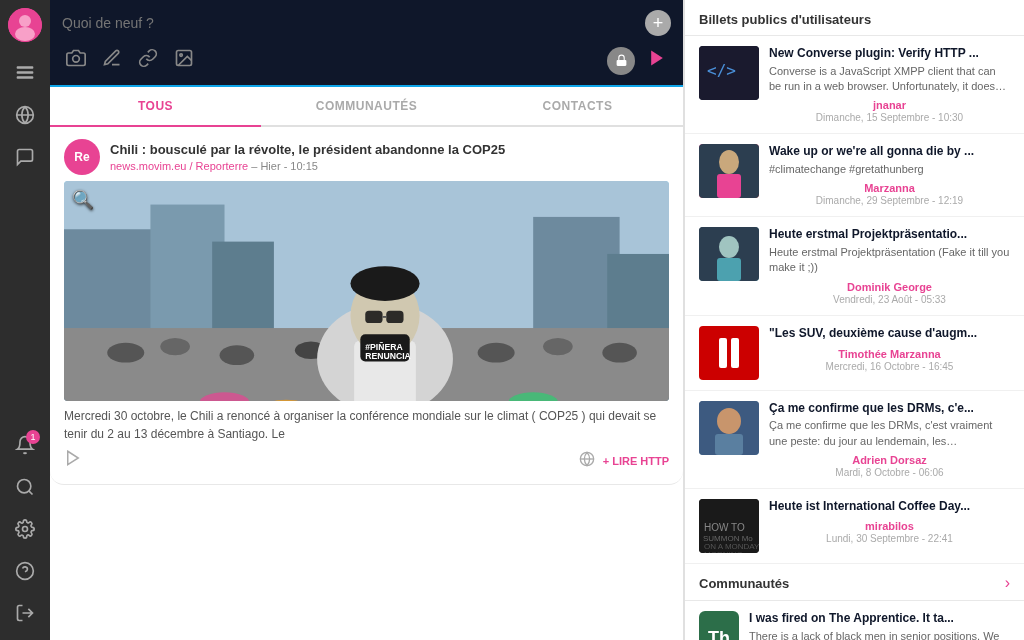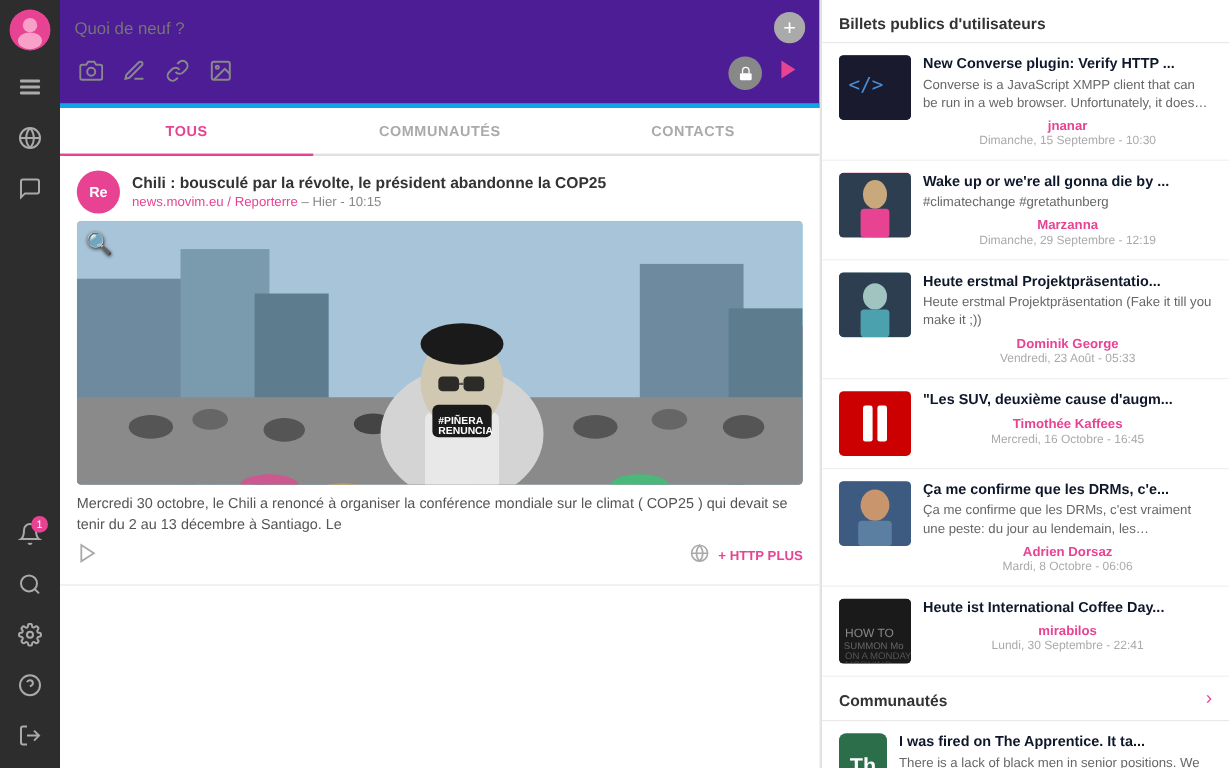--- a/index.html
+++ b/index.html
@@ -63,22 +63,22 @@
       flex: 1;
       display: flex;
       flex-direction: column;
       background: #fff;
       border-right: 1px solid #e0e0e0;
       overflow: hidden;
     }
 
     
     .post-input-area {
-      background: #4c1d95;
-      border-bottom: 4px solid #0ea5e9;
+      background: #0f172a;
+      border-bottom: 2px solid #0ea5e9;
       padding: 10px 12px 8px 12px;
     }
     .post-input-row {
       display: flex;
       align-items: center;
       gap: 8px;
     }
     .post-input {
       flex: 1;
       border: none;
@@ -157,20 +157,21 @@
 
     
     .feed {
       flex: 1;
       overflow-y: auto;
     }
     .post-card {
       padding: 12px 14px;
       border-bottom: 1px solid #e8e8e8;
       background: #fff;
+      border-radius: 14px;
     }
     .post-header {
       display: flex;
       align-items: center;
       gap: 10px;
       margin-bottom: 6px;
     }
     .post-avatar {
       width: 36px;
       height: 36px;
@@ -576,21 +577,21 @@
         </span>
         <div class="post-footer-spacer"></div>
         <span class="post-footer-location">
           <svg width="16" height="16" viewBox="0 0 24 24" fill="none" stroke="#aaa" stroke-width="2">
               <circle cx="12" cy="12" r="10"></circle>
               <line x1="2" y1="12" x2="22" y2="12"></line>
               <path d="M12 2a15.3 15.3 0 0 1 4 10 15.3 15.3 0 0 1-4 10 15.3 15.3 0 0 1-4-10 15.3 15.3 0 0 1 4-10z"></path>
             </svg>
         </span>
         <div class="post-read-more">
-          <span>+ HTTP PLUS</span>
+          <span>+ LIRE HTTP</span>
         </div>
       </div>
     </div>
   </div>
 </div>
 
 <div class="right-sidebar">
   <div class="right-section-title">Billets publics d'utilisateurs</div>
 
   <div class="public-ticket">
@@ -652,21 +653,21 @@
     <div class="ticket-thumb ticket-thumb-4" style="background:#cc0000; display:flex; align-items:center; justify-content:center;">
       <div class="double-bar">
         <span></span>
           <span></span>
       </div>
     </div>
     <div class="ticket-info">
       <div class="ticket-title">"Les SUV, deuxième cause d'augm...</div>
       <div class="ticket-desc"></div>
       <div class="ticket-meta">
-        <span class="ticket-author">Timothée Kaffees</span>
+        <span class="ticket-author">Timothée Marzanna</span>
         <span class="ticket-date">Mercredi, 16 Octobre - 16:45</span>
       </div>
     </div>
   </div>
 
   <div class="public-ticket">
     <div class="ticket-thumb ticket-thumb-5">
       <svg width="60" height="54" viewBox="0 0 60 54">
         <rect width="60" height="54" fill="#3d5a80"></rect>
 

